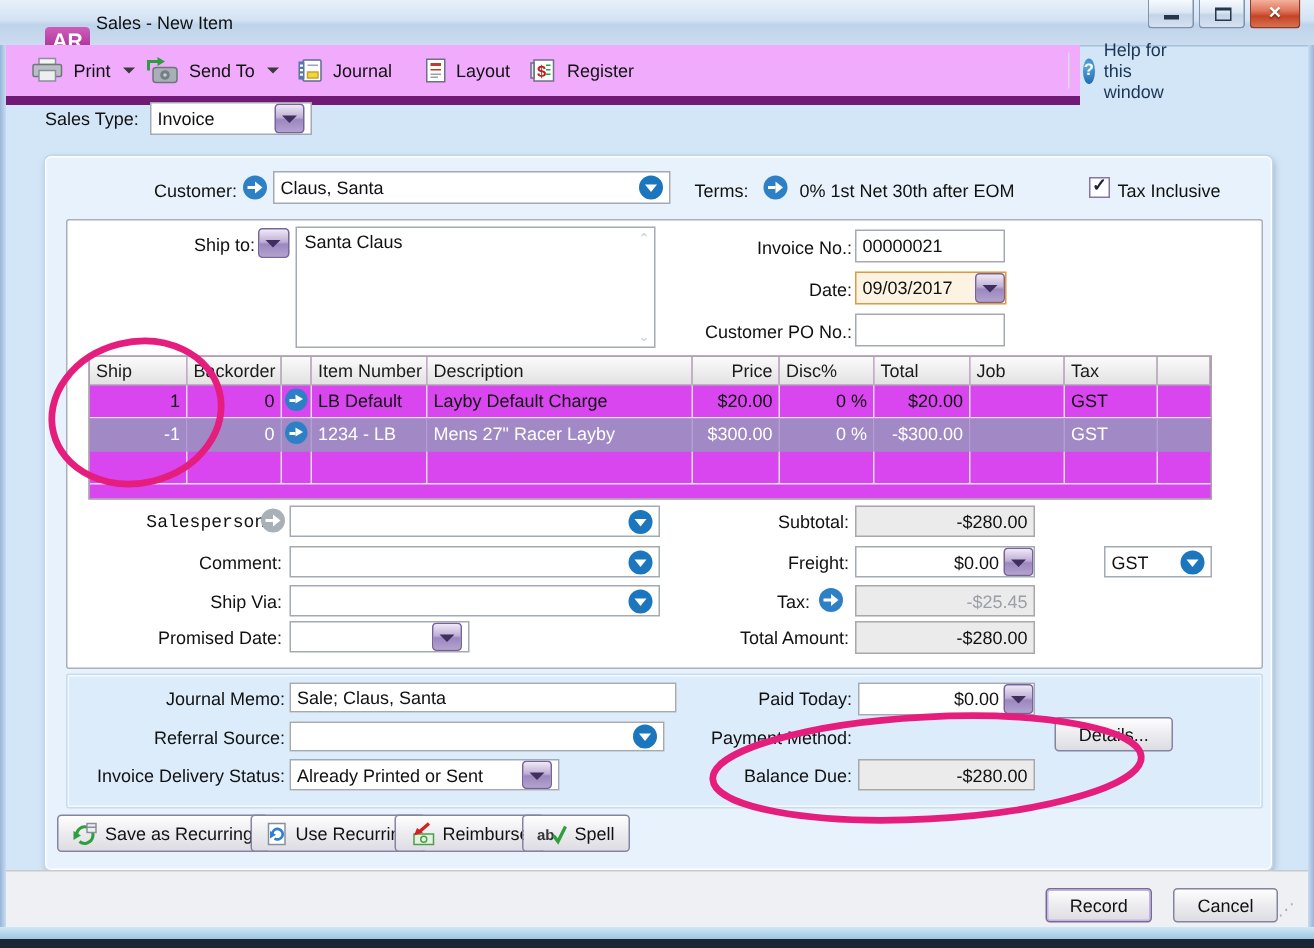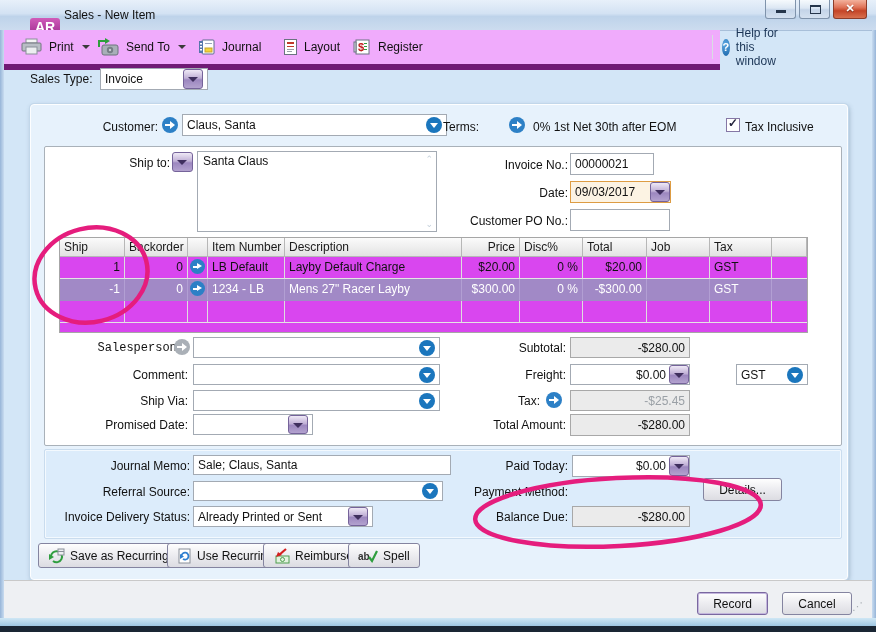--- a/index.html
+++ b/index.html
@@ -159,40 +159,40 @@
   </div>
 
   <div class="bigpanel"></div>
 
   <div class="lbl r" style="left:58px;top:120px;width:100px;">Customer:</div>
   <span class="arrowc" style="left:162px;top:117px;"></span>
   <div class="field" style="left:182px;top:114px;width:265px;height:22px;">
     <span class="val">Claus, Santa</span>
     <span class="chev"></span>
   </div>
-  <div class="lbl r" style="left:419px;top:120px;width:60px;">Terms:</div>
+  <div class="lbl r" style="left:439px;top:120px;width:60px;">Terms:</div>
   <span class="arrowc" style="left:509px;top:117px;"></span>
   <div class="lbl" style="left:533px;top:120px;">0% 1st Net 30th after EOM</div>
   <div class="checkbox" style="left:726px;top:118px;">
       <span class="mk">✓</span>
     </div>
   <div class="lbl" style="left:745px;top:120px;">Tax Inclusive</div>
 
   <div class="whitepanel"></div>
 
   <div class="lbl r" style="left:110px;top:156px;width:60px;">Ship to:</div>
   <div class="ddp-btn" style="left:172px;top:152px;"></div>
   <div class="shipbox">
     <span>Santa Claus</span>
     <span class="sb-arrow" style="top:2px;">⌃</span>
     <span class="sb-arrow" style="bottom:2px;">⌄</span>
   </div>
 
   <div class="lbl r" style="left:468px;top:158px;width:100px;">Invoice No.:</div>
-  <div class="field" style="left:570px;top:153px;width:84px;height:22px;">
+  <div class="field" style="left:570px;top:153px;width:100px;height:22px;">
     <span class="val">00000021</span>
   </div>
   <div class="lbl r" style="left:468px;top:186px;width:100px;">Date:</div>
   <div class="datewrap">
     <span class="val" style="flex:1;">09/03/2017</span>
     <span class="ddp" style="align-self:stretch;height:auto;"></span>
   </div>
   <div class="lbl r" style="left:458px;top:214px;width:110px;">Customer PO No.:</div>
   <div class="field" style="left:570px;top:209px;width:100px;height:22px;">
     <span class="val"></span>

